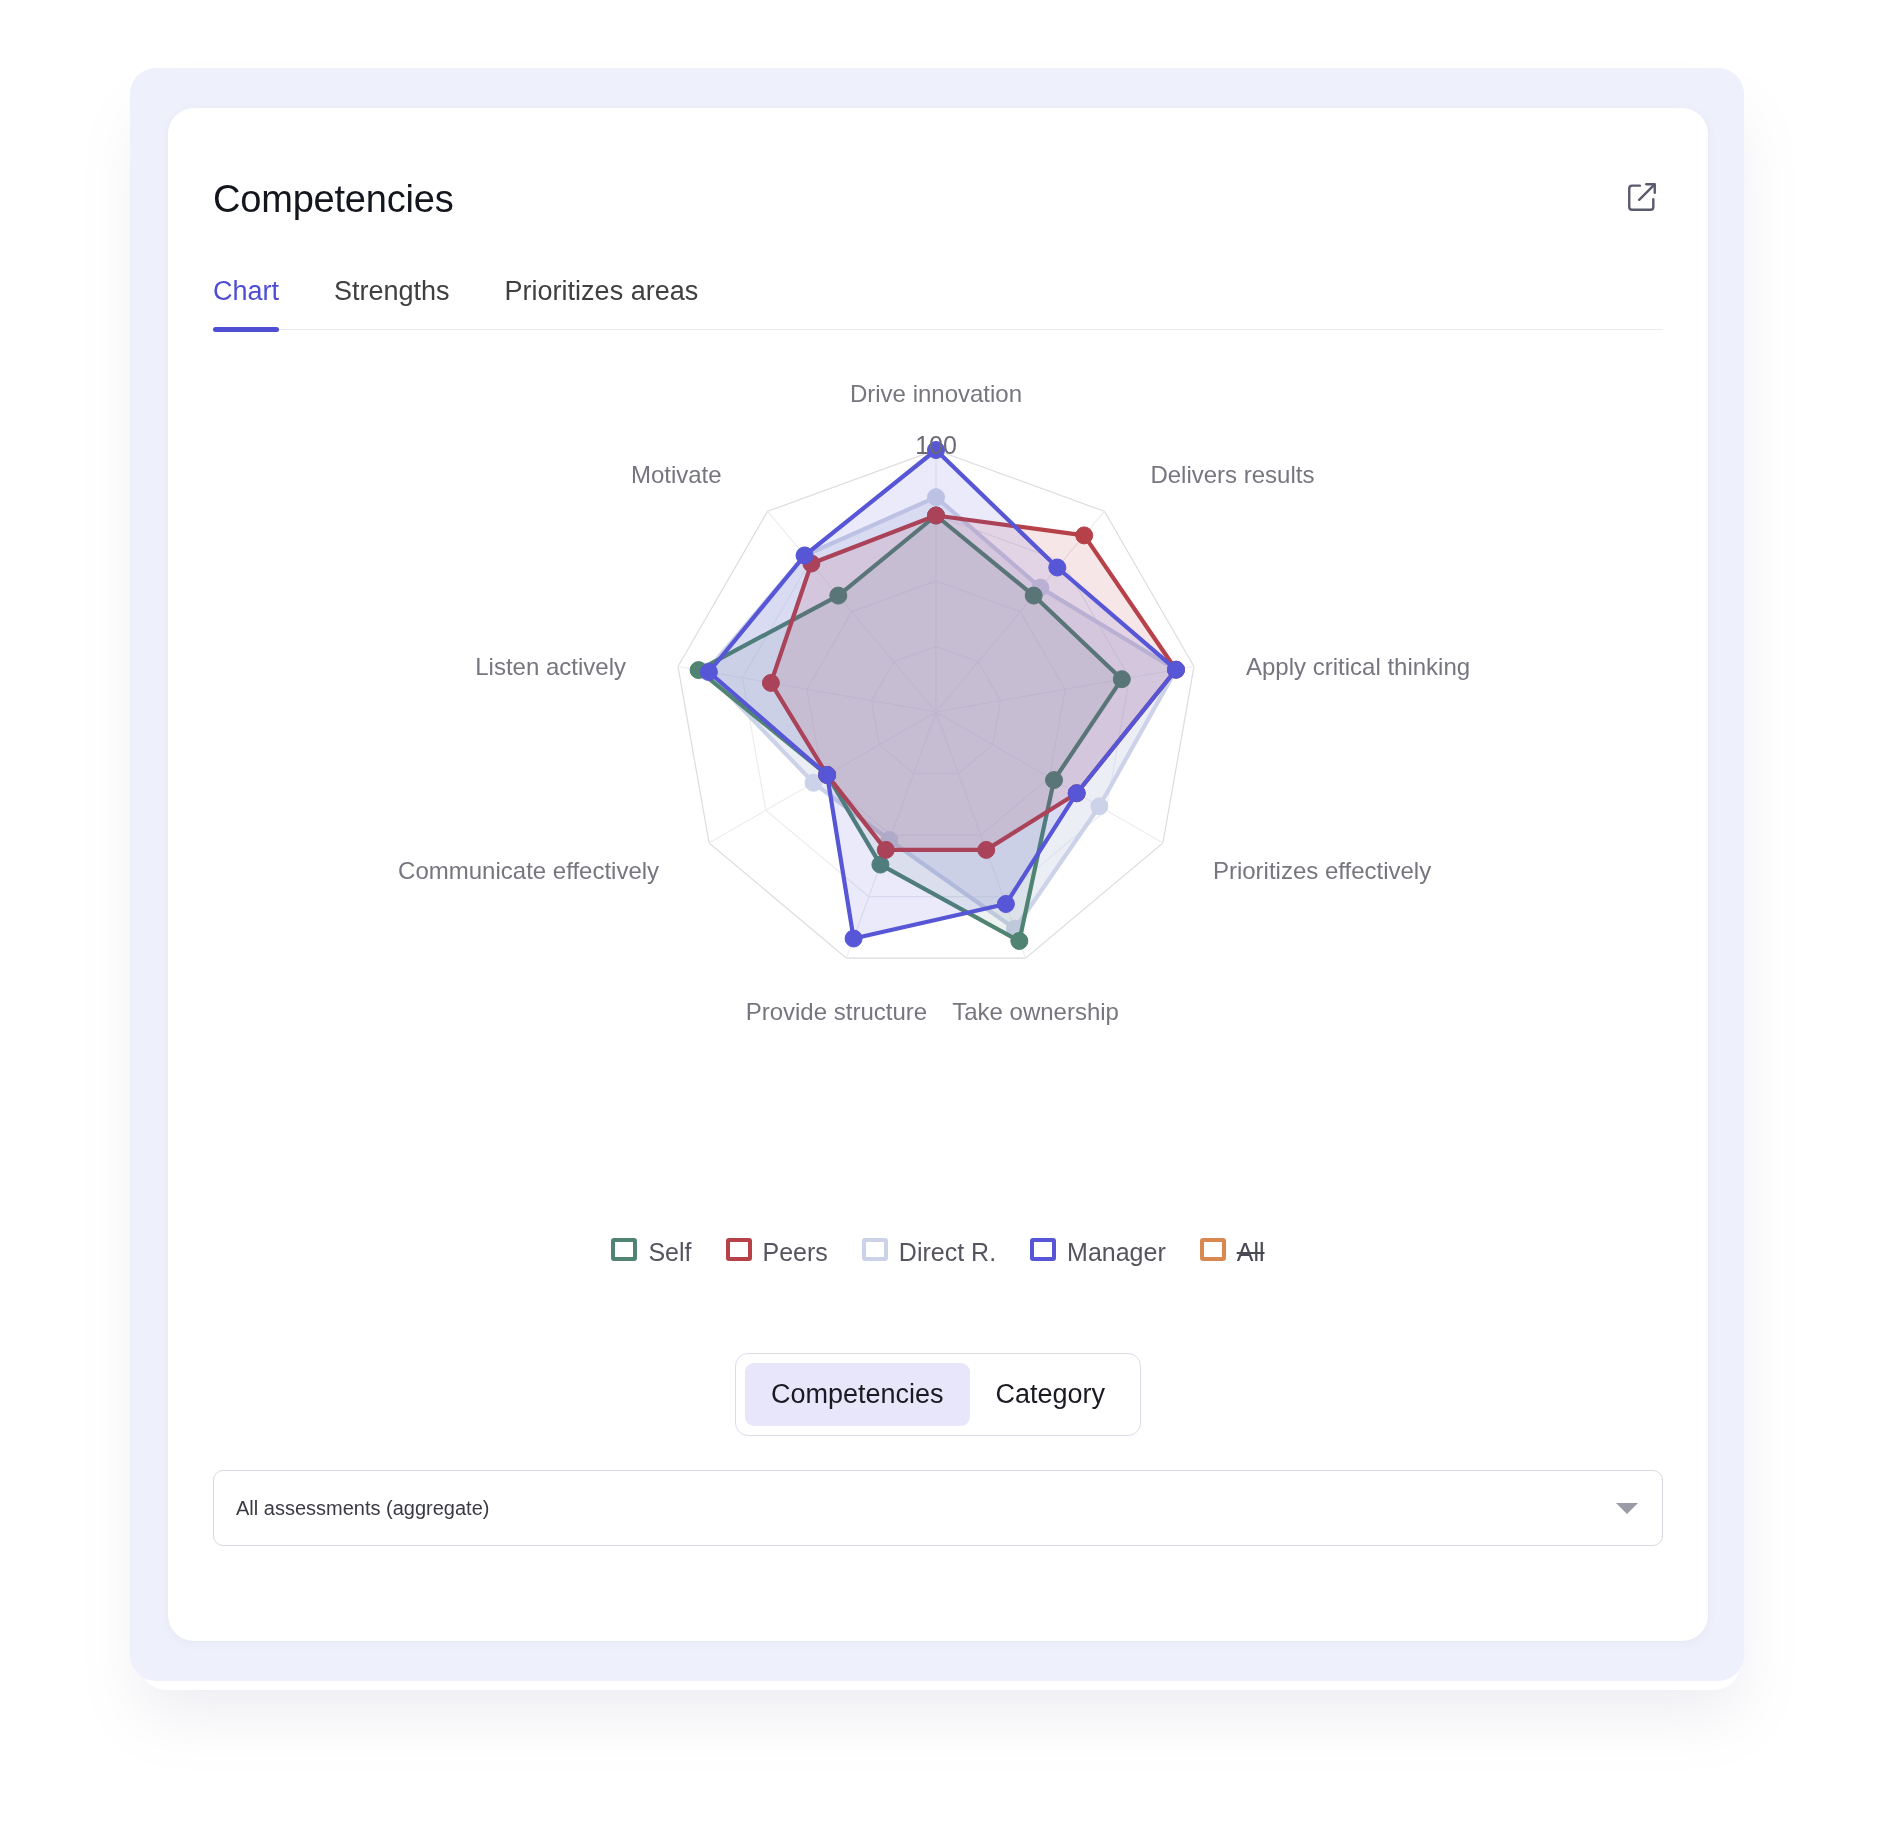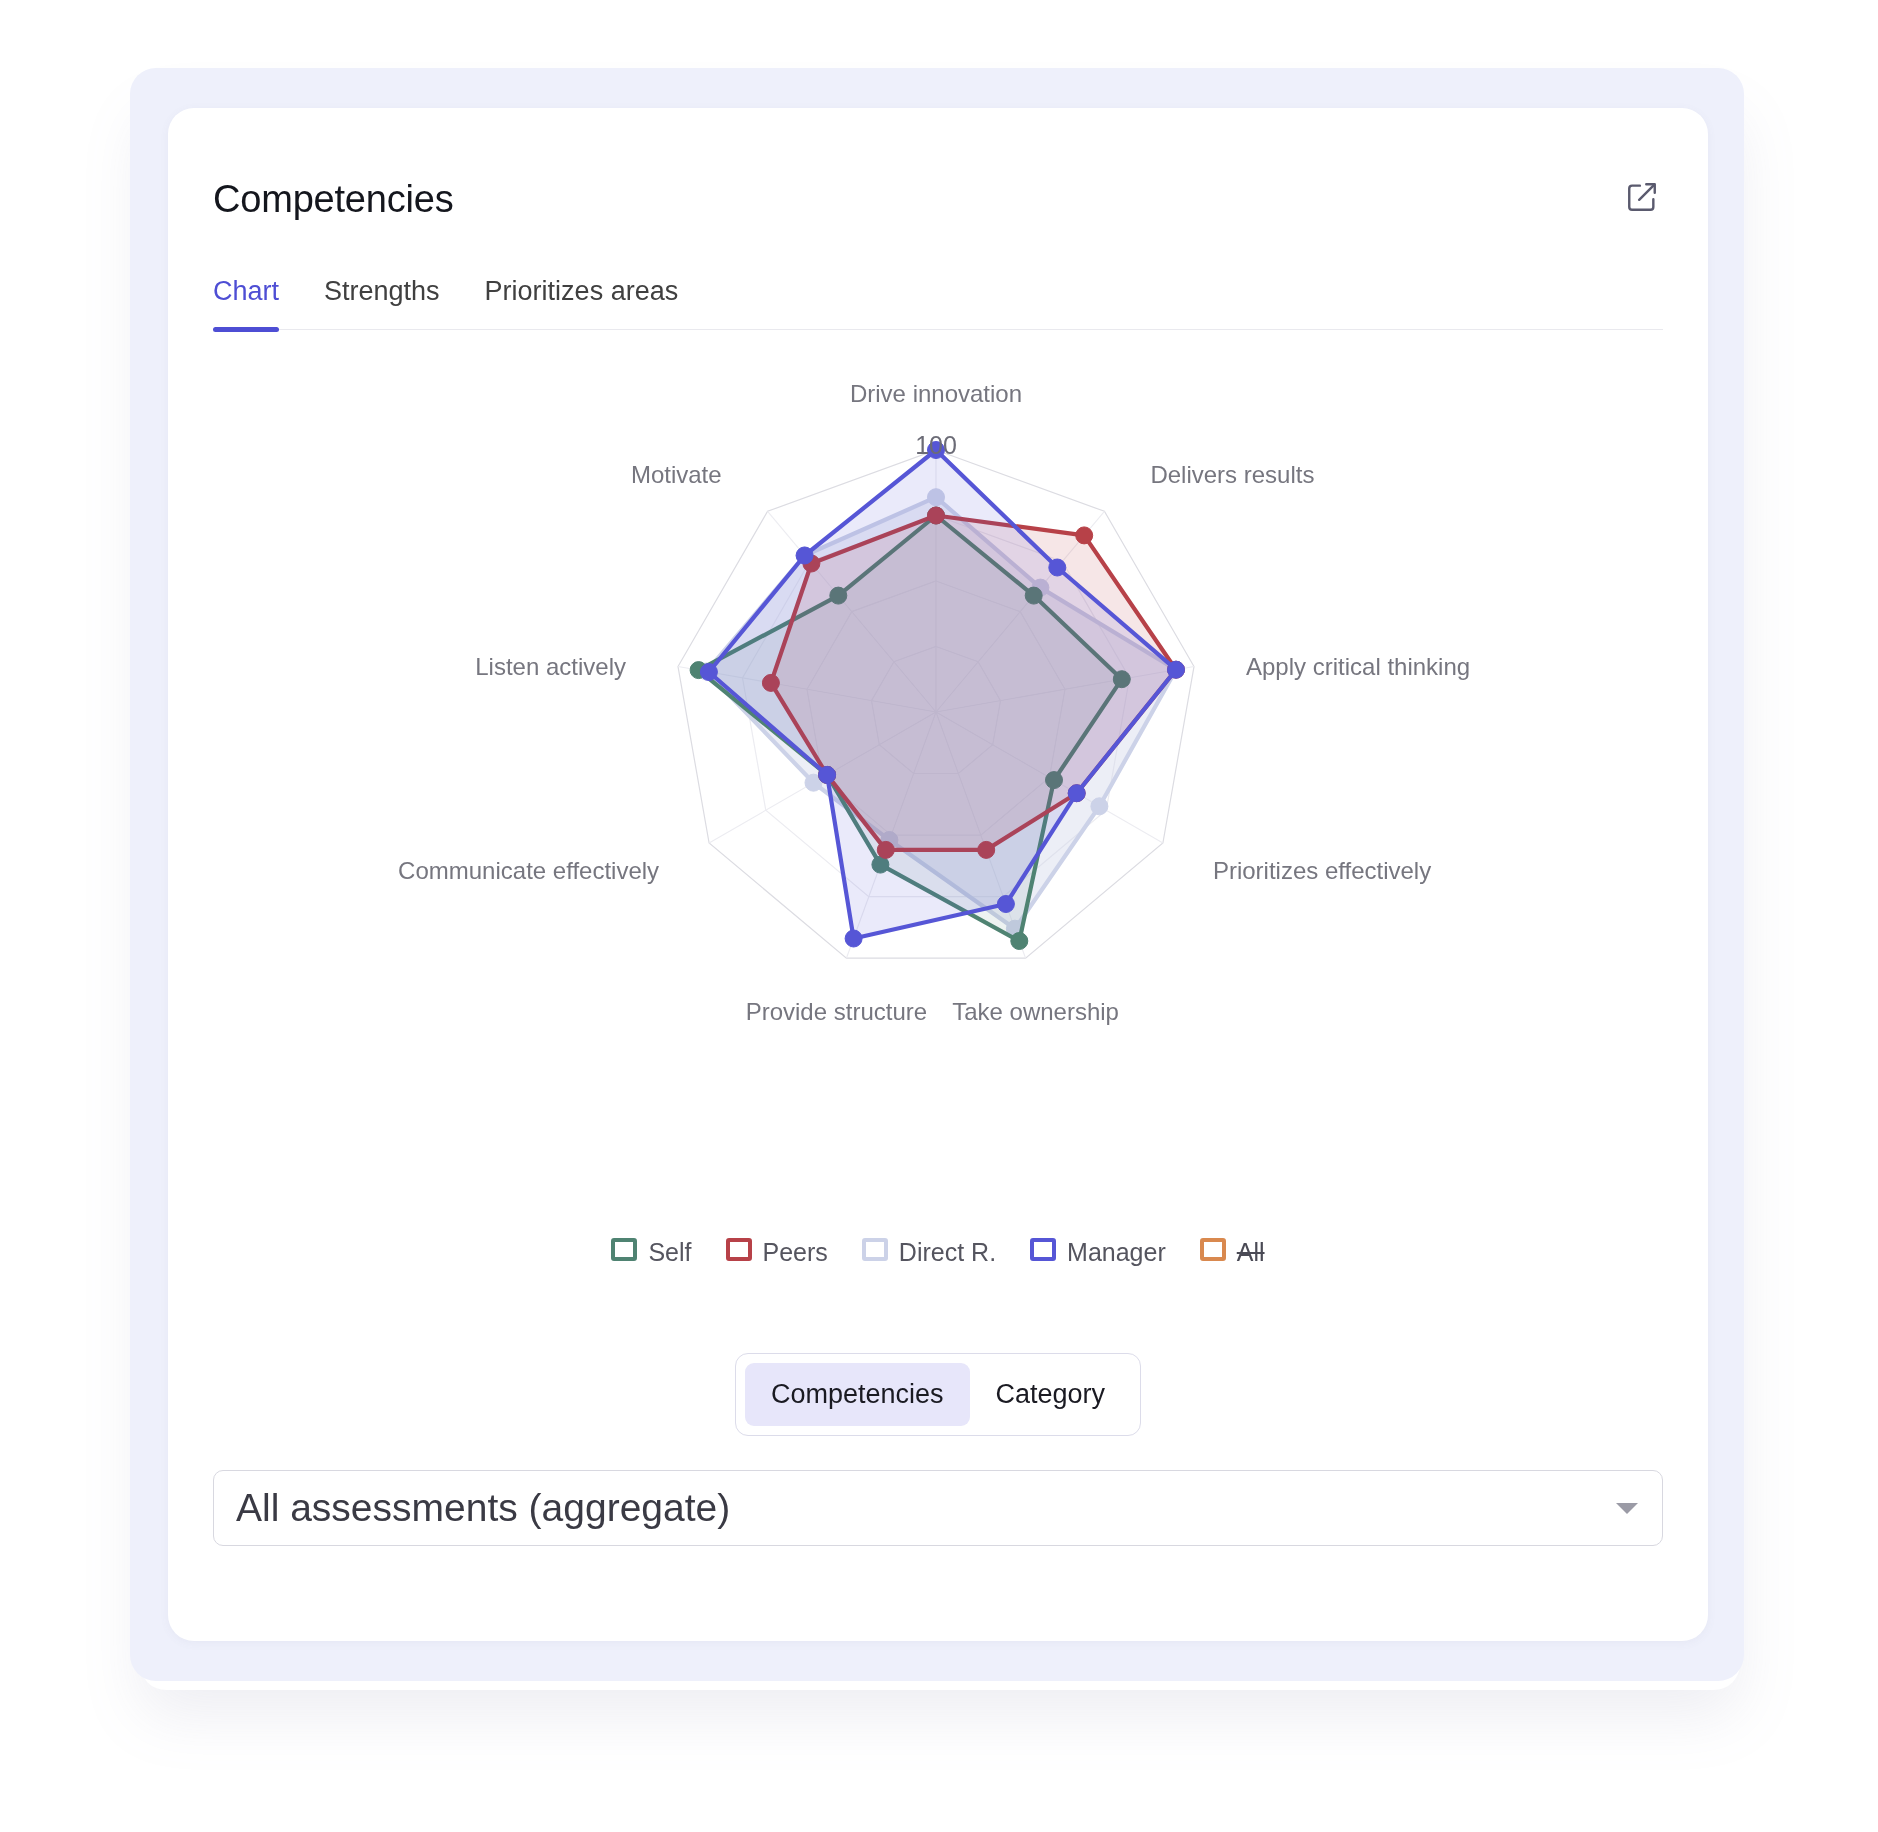--- a/index.html
+++ b/index.html
@@ -65,21 +65,21 @@
     margin-top: -4px;
   }
 
   
   .tabs {
     position: absolute;
     left: 45px; top: 168px;
     width: 1450px;
     display: flex;
     align-items: flex-end;
-    gap: 0;
+    gap: 10px;
     border-bottom: 1.5px solid #e9e9ee;
   }
   .tab {
     font-size: 27px;
     color: #404040;
     padding: 0 0 22px 0;
     margin-right: 45px;
     cursor: pointer;
     position: relative;
     white-space: nowrap;
@@ -177,21 +177,21 @@
     border: 1.5px solid #d8d8e0;
     border-radius: 10px;
     background: #fff;
     display: flex;
     align-items: center;
     padding: 0 24px 0 22px;
     cursor: pointer;
   }
   .select-value {
     flex: 1;
-    font-size: 39px;
+    font-size: 20px;
     color: #3a3a44;
   }
   .select-caret {
     width: 0; height: 0;
     border-left: 11px solid transparent;
     border-right: 11px solid transparent;
     border-top: 11px solid #9b9ba6;
   }
 </style>
 </head>

